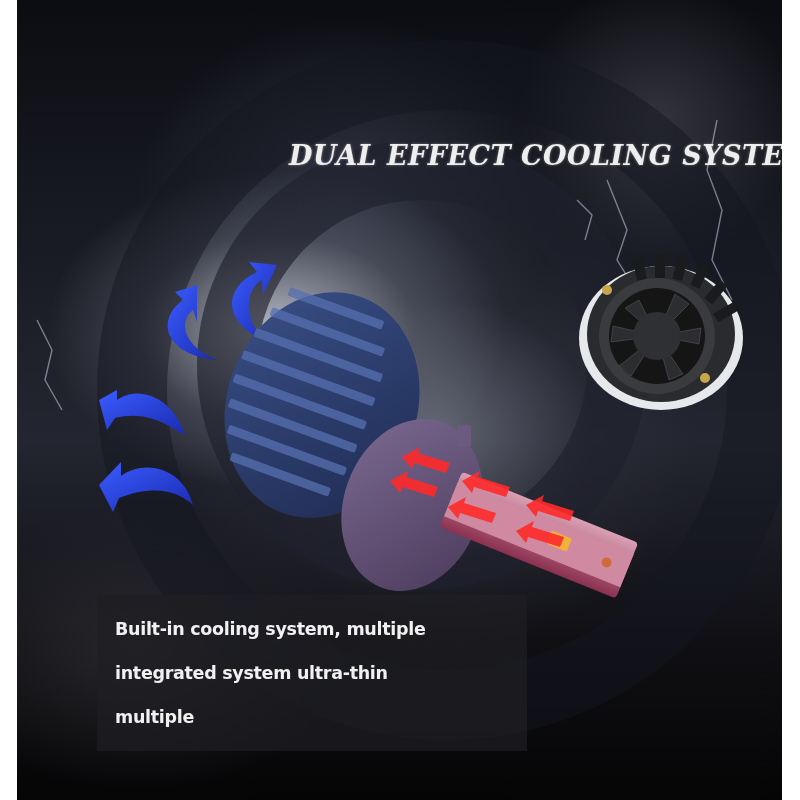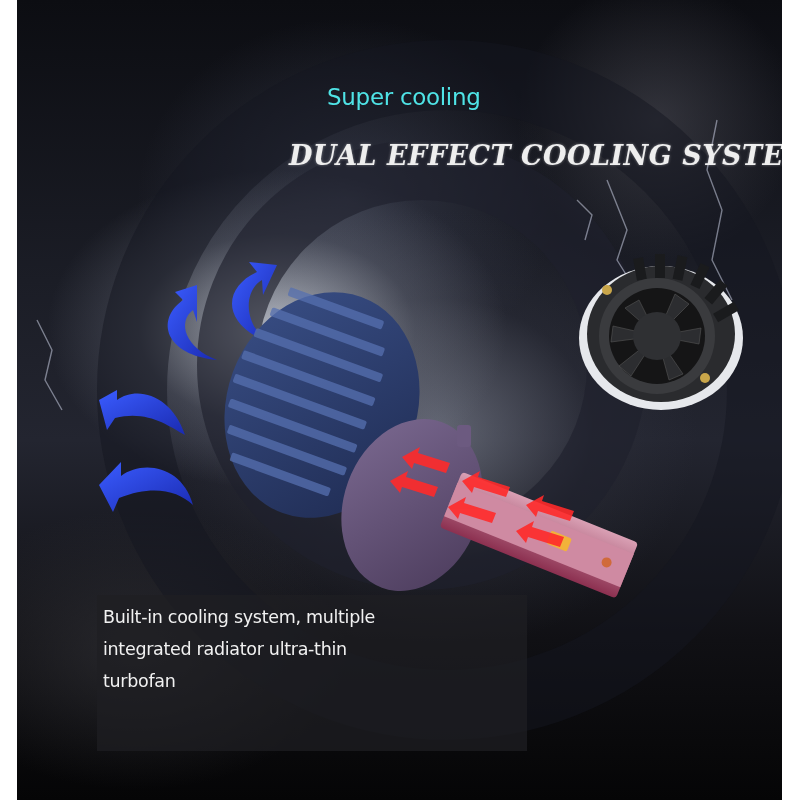--- a/index.html
+++ b/index.html
@@ -13,38 +13,37 @@
       radial-gradient(ellipse 300px 200px at 120px 650px, rgba(55,55,60,0.6), rgba(0,0,0,0) 70%),
       linear-gradient(180deg,#0c0d12 0%,#1b1d26 35%,#232530 55%,#101014 80%,#050506 100%);}
   .tire-ring{position:absolute;border-radius:50%;border:60px solid rgba(30,32,45,0.65);}
   .bolt{position:absolute;fill:none;stroke:rgba(200,205,225,0.55);stroke-width:1.4;}
   .super{position:absolute;left:310px;top:84px;font-size:23px;color:#4fe3e6;font-family:"DejaVu Sans",sans-serif;letter-spacing:-0.3px;}
   .dual{position:absolute;left:272px;top:140px;font-size:27px;font-weight:bold;color:#eeeeee;font-family:"DejaVu Serif",serif;font-style:italic;letter-spacing:0.5px;text-shadow:0 0 3px rgba(255,255,255,0.4);white-space:nowrap;}
   .fan{position:absolute;left:548px;top:238px;}
   .bulb{position:absolute;left:195px;top:275px;}
   .arrows{position:absolute;left:60px;top:240px;}
   .caption{position:absolute;left:80px;top:595px;width:430px;height:156px;background:rgba(30,30,34,0.72);}
-  .caption p{margin:0;padding:6px 0 0 6px;color:#f1f1f1;font-size:17.5px;font-weight:normal;line-height:32px;font-family:"DejaVu Sans",sans-serif;letter-spacing:-0.3px;}
+  .caption p{margin:12px;padding:6px 0 0 6px;color:#f1f1f1;font-size:17.5px;font-weight:bold;line-height:32px;font-family:"DejaVu Sans",sans-serif;letter-spacing:-0.3px;}
 </style>
 </head>
 <body>
 
 <div class="frame">
 
   <div class="tire-ring" style="left:180px;top:140px;width:330px;height:330px;"></div>
   <div class="tire-ring" style="left:80px;top:40px;width:560px;height:560px;border-width:70px;border-color:rgba(20,22,32,0.5);"></div>
 
   <svg class="bolt" width="765" height="800" style="left:0;top:0;">
     <path d="M590 180 L610 230 L600 260 L625 300 L615 340 L640 390"></path>
     <path d="M700 120 L690 170 L705 210 L695 260 L715 300"></path>
     <path d="M560 200 L575 215 L568 240"></path>
     <path d="M20 320 L35 350 L28 380 L45 410"></path>
   </svg>
 
-  <div class="super">Super cooling</div>
   <div class="dual">DUAL EFFECT COOLING SYSTEM</div>
 
   <svg class="fan" width="200" height="180" viewBox="0 0 200 180">
     <ellipse cx="96" cy="100" rx="82" ry="72" fill="#e6e8ec"></ellipse>
     <ellipse cx="96" cy="96" rx="74" ry="68" fill="#2a2b2e"></ellipse>
     <g fill="#1a1b1d">
       <rect x="70" y="20" width="10" height="22" transform="rotate(-10 75 31)"></rect>
       <rect x="90" y="16" width="10" height="24"></rect>
       <rect x="110" y="18" width="10" height="24" transform="rotate(12 115 30)"></rect>
       <rect x="130" y="26" width="10" height="24" transform="rotate(25 135 38)"></rect>
@@ -128,16 +127,16 @@
       <path d="M178 206 L196 196 L194 202 L226 212 L222 222 L190 212 L188 218 Z"></path>
       <path d="M250 206 L268 196 L266 202 L298 212 L294 222 L262 212 L260 218 Z"></path>
       <path d="M236 232 L254 222 L252 228 L284 238 L280 248 L248 238 L246 244 Z"></path>
       <path d="M314 230 L332 220 L330 226 L362 236 L358 246 L326 236 L324 242 Z"></path>
       <path d="M304 256 L322 246 L320 252 L352 262 L348 272 L316 262 L314 268 Z"></path>
     </g>
   </svg>
 
   <div class="caption">
     <p>Built-in cooling system, multiple</p>
-    <p style="padding-top:0">integrated radiator ultra-thin</p>
-    <p style="padding-top:0">turbofan</p>
+    <p style="padding-top:0">integrated system ultra-thin</p>
+    <p style="padding-top:0">multiple</p>
   </div>
 </div>
 
 </body></html>

